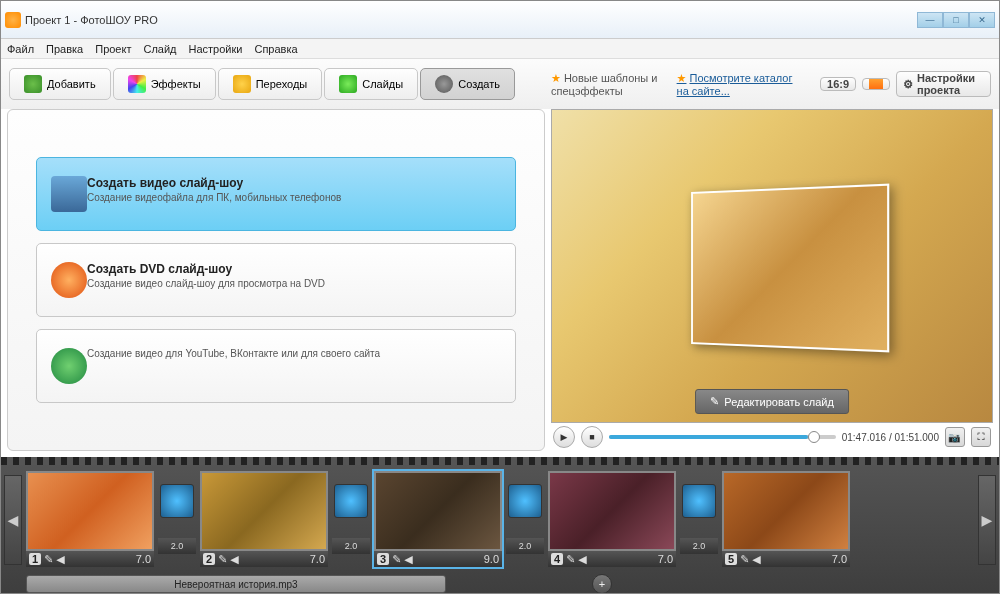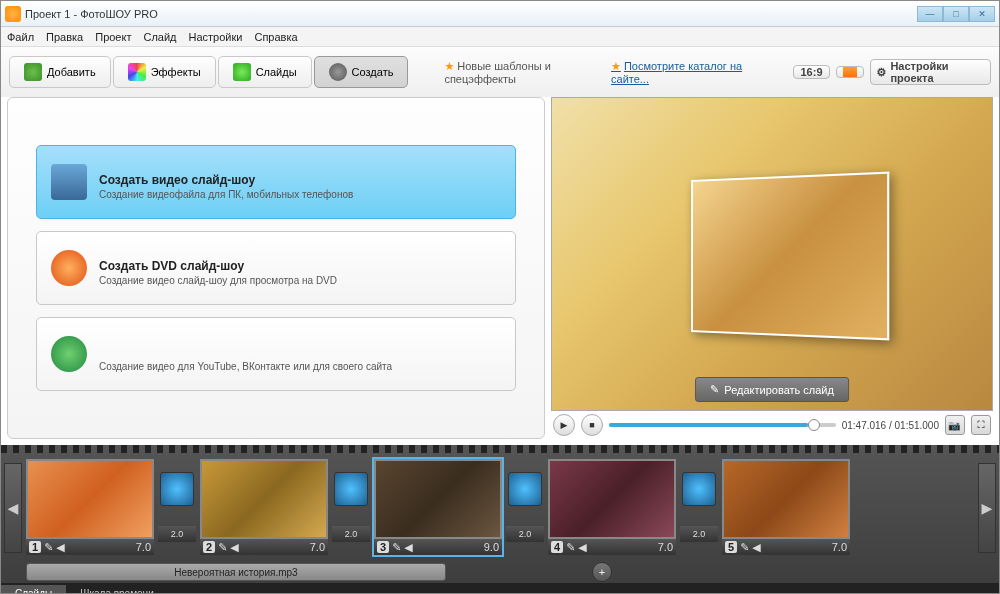--- a/index.html
+++ b/index.html
@@ -1,38 +1,38 @@
 <!DOCTYPE html>
 <html><head>
 <meta charset="utf-8">
 <style>
 *{margin:0;padding:0;box-sizing:border-box;font-family:Tahoma,Arial,sans-serif;font-size:11px}
 body{background:#fff;width:1000px;height:594px;overflow:hidden;border:1px solid #888}
-.titlebar{height:26px;background:linear-gradient(#fff,#e8f0f8);display:flex;align-items:center;padding:0 4px;border-bottom:1px solid #ccc}
+.titlebar{height:38px;background:linear-gradient(#fff,#e8f0f8);display:flex;align-items:center;padding:0 4px;border-bottom:1px solid #ccc}
 .titlebar .icon{width:16px;height:16px;background:radial-gradient(circle,#ffb347,#ff8c00);border-radius:3px;margin-right:4px}
 .titlebar .title{flex:1;font-size:11px;color:#333}
 .winbtns{display:flex;gap:0}
 .winbtn{width:26px;height:16px;background:linear-gradient(#cde5f4,#a3cfe8);border:1px solid #8fb8d6;display:flex;align-items:center;justify-content:center;font-size:9px;color:#3a6b8f;cursor:pointer}
 .winbtn.close{background:linear-gradient(#cde5f4,#a3cfe8)}
 .menubar{height:20px;background:#f4f4f4;display:flex;align-items:center;padding:0 6px;gap:12px;border-bottom:1px solid #ddd}
 .menubar span{color:#222;cursor:pointer}
 .toolbar-row{height:50px;display:flex;align-items:center;padding:4px 8px;gap:14px;background:linear-gradient(#fcfcfc,#efefef)}
 .tabs{display:flex;gap:2px}
 .tab{display:flex;align-items:center;gap:5px;padding:6px 14px;background:linear-gradient(#fefefe,#eee);border:1px solid #c8c8c8;border-radius:5px;cursor:pointer}
 .tab.active{background:linear-gradient(#e0e0e0,#d2d2d2);border-color:#999}
 .tab .ticon{width:18px;height:18px;border-radius:3px}
 .right-tools{display:flex;align-items:center;gap:6px;margin-left:8px}
 .info-links{display:flex;flex-direction:row;gap:2px;font-size:10px;margin-right:20px}
 .info-links .l1{color:#555}
 .info-links .l2{color:#1a5c99;text-decoration:underline;cursor:pointer}
 .star-link{color:#f90;margin-right:3px;font-size:11px}
 .btn-small{padding:0 6px;background:linear-gradient(#fefefe,#e8e8e8);border:1px solid #bbb;border-radius:4px;cursor:pointer;display:flex;align-items:center;gap:4px;font-weight:bold;color:#444}
 .content{display:flex;height:348px}
 .left-panel{width:538px;background:linear-gradient(#fefefe,#f4f4f4);border:1px solid #ccc;border-radius:6px;margin:0 6px 6px 6px;padding:30px 28px;display:flex;flex-direction:column;gap:12px;justify-content:center}
-.option{display:flex;align-items:flex-end;gap:12px;padding:18px 14px;background:linear-gradient(#fff,#f4f4f4);border:1px solid #c8c8c8;border-radius:5px;cursor:pointer}
+.option{display:flex;align-items:flex-start;padding:18px 14px;background:linear-gradient(#fff,#f4f4f4);border:1px solid #c8c8c8;border-radius:5px;cursor:pointer}
 .option.sel{background:linear-gradient(#a5dffa,#6ccff5);border-color:#4bb5e0}
 .option .oicon{width:36px;height:36px;border-radius:4px;flex-shrink:0}
 .option .otxt{display:flex;flex-direction:column;gap:2px}
 .option .otitle{font-weight:bold;font-size:12px;color:#222}
 .option .odesc{font-size:10px;color:#555}
 .preview{flex:1;margin:0 6px 6px 0;display:flex;flex-direction:column}
 .preview-img{flex:1;background:linear-gradient(135deg,#f0e0a8 0%,#e8c870 30%,#d4a850 60%,#b88840 100%);position:relative;border:1px solid #aaa;overflow:hidden}
 .preview-img::before{content:"";position:absolute;left:30%;top:25%;width:45%;height:50%;background:linear-gradient(135deg,#f5d590,#c89040,#e0b060);border:2px solid #fff;box-shadow:3px 3px 10px rgba(0,0,0,.4);transform:perspective(400px) rotateY(-12deg)}
 .edit-btn{position:absolute;bottom:8px;left:50%;transform:translateX(-50%);padding:5px 14px;background:linear-gradient(#888,#666);color:#fff;border:1px solid #555;border-radius:3px;cursor:pointer;font-size:10px;display:flex;align-items:center;gap:5px}
 .player{height:28px;display:flex;align-items:center;gap:6px;padding:4px 2px}
@@ -95,20 +95,24 @@
   <div class="tabs">
     <div class="tab">
         <div class="ticon" style="background:radial-gradient(#6bbf4a,#3a8f2a)"></div>
         <span>Добавить</span>
       </div>
     <div class="tab">
         <div class="ticon" style="background:conic-gradient(#e44,#ee4,#4e4,#4ee,#44e,#e4e,#e44)"></div>
         <span>Эффекты</span>
       </div>
     <div class="tab">
+        <div class="ticon" style="background:radial-gradient(#ffd24a,#e8a610)"></div>
+        <span>Переходы</span>
+      </div>
+    <div class="tab">
         <div class="ticon" style="background:radial-gradient(#7aeb5a,#2aa820)"></div>
         <span>Слайды</span>
       </div>
     <div class="tab active">
         <div class="ticon" style="background:radial-gradient(#999,#555);border-radius:50%"></div>
         <span>Создать</span>
       </div>
   </div>
   <div style="flex:1"></div>
   <div class="right-tools">

